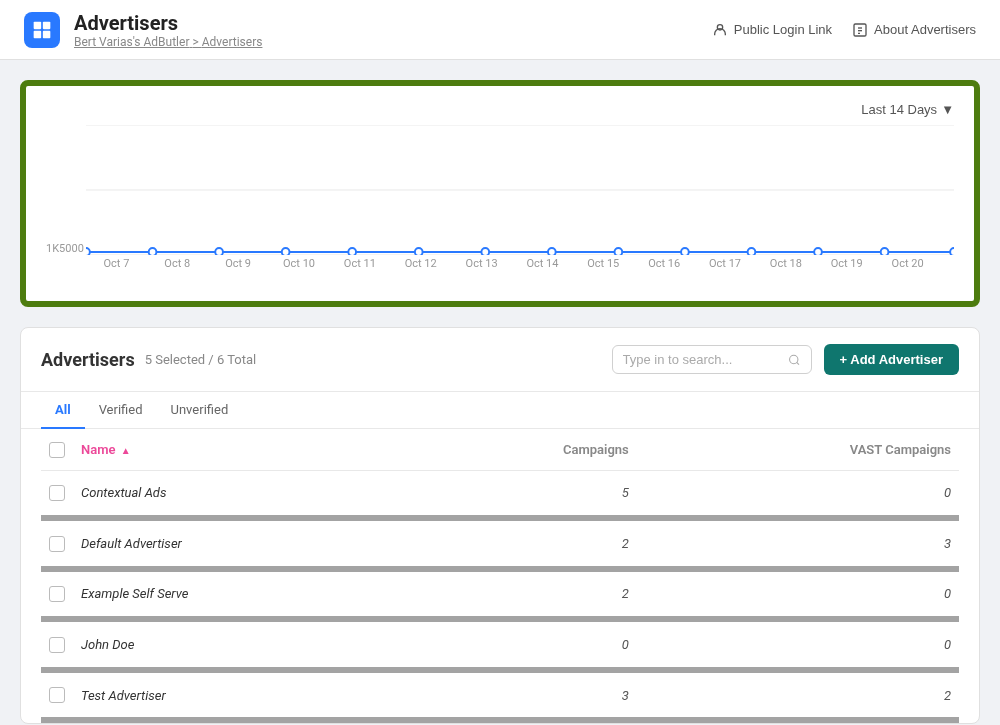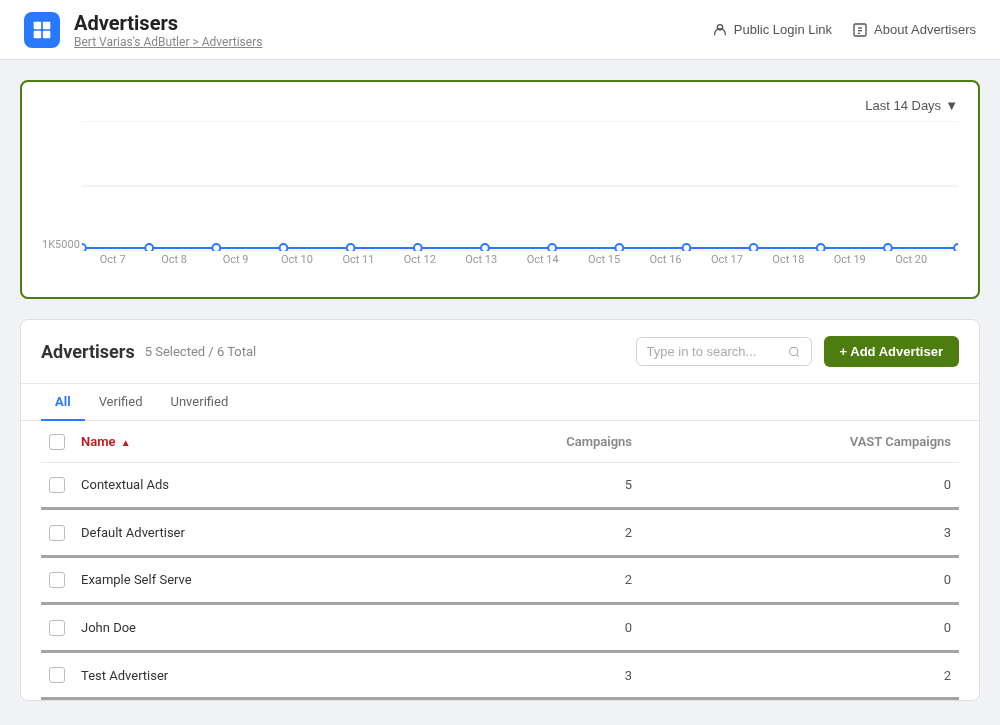--- a/index.html
+++ b/index.html
@@ -13,58 +13,58 @@
     .header-title-area { display: flex; flex-direction: column; }
     .header-title { font-size: 20px; font-weight: 700; color: #222; }
     .breadcrumb { font-size: 12px; color: #888; text-decoration: underline; }
     .header-right { display: flex; align-items: center; gap: 20px; }
     .header-btn { display: flex; align-items: flex-start; gap: 6px; color: #555; font-size: 13px; cursor: pointer; background: none; border: none; padding: 0; }
 
     
     .main { padding: 20px; max-width: 1000px; margin: 0 auto; }
 
     
-    .card { background: #fff; border-radius: 8px; border: 2px solid #4d7c0f; margin-bottom: 20px; }
+    .card { background: #fff; border-radius: 8px; border: 6px solid #4d7c0f; margin-bottom: 20px; }
 
     .chart-container { padding: 16px 20px 0 20px; position: relative; }
     .chart-header { display: flex; justify-content: flex-end; margin-bottom: 8px; }
     .date-range-btn { display: flex; align-items: center; gap: 4px; font-size: 13px; color: #555; cursor: pointer; background: none; border: none; }
 
     .chart-area { position: relative; height: 160px; }
     .y-labels { position: absolute; left: 0; top: 0; bottom: 30px; display: flex; flex-direction: row; justify-content: space-between; align-items: flex-end; width: 36px; font-size: 11px; color: #999; }
     .chart-plot { position: absolute; left: 40px; right: 0; top: 0; bottom: 30px; }
     .chart-svg { width: 100%; height: 100%; }
     .x-labels { position: absolute; left: 40px; right: 16px; bottom: 0; height: 28px; display: flex; justify-content: space-between; }
     .x-label { font-size: 11px; color: #999; text-align: center; width: 0; flex: 1; }
 
     
     .advertisers-section { background: #fff; border-radius: 8px; border: 1px solid #e0e0e0; }
     .advertisers-header { padding: 16px 20px; display: flex; align-items: center; justify-content: space-between; border-bottom: 1px solid #e8e8e8; }
     .advertisers-title-area { display: flex; align-items: center; gap: 10px; }
     .advertisers-title { font-size: 18px; font-weight: 700; }
     .advertisers-count { font-size: 13px; color: #888; }
     .advertisers-actions { display: flex; align-items: center; gap: 12px; }
-    .search-box { display: flex; align-items: center; border: 1px solid #d0d0d0; border-radius: 6px; padding: 6px 10px; gap: 6px; width: 176px; }
+    .search-box { display: flex; align-items: center; border: 1px solid #d0d0d0; border-radius: 6px; padding: 6px 10px; gap: 6px; width: 200px; }
     .search-box input { border: none; outline: none; font-size: 13px; color: #555; width: 100%; background: transparent; }
     .search-box input::placeholder { color: #aaa; }
-    .add-btn { background: #4d7c0f; color: white; border: none; border-radius: 6px; padding: 8px 16px; font-size: 13px; font-weight: 600; cursor: pointer; display: flex; align-items: center; gap: 6px; white-space: nowrap; }
+    .add-btn { background: #0f766e; color: white; border: none; border-radius: 6px; padding: 8px 16px; font-size: 13px; font-weight: 600; cursor: pointer; display: flex; align-items: center; gap: 6px; white-space: nowrap; }
 
     
     .tabs { display: flex; gap: 0; padding: 0 20px; border-bottom: 1px solid #e8e8e8; }
     .tab { padding: 10px 14px; font-size: 13px; cursor: pointer; color: #666; border-bottom: 2px solid transparent; margin-bottom: -1px; }
     .tab.active { color: #2979ff; border-bottom-color: #2979ff; font-weight: 700; }
 
     
     .table-container { padding: 0 20px; }
     .table { width: 100%; border-collapse: collapse; }
     .table thead tr { border-bottom: 1px solid #e8e8e8; }
     .table th { padding: 12px 8px; text-align: left; font-size: 13px; font-weight: 600; color: #888; }
     .table th.right { text-align: right; }
-    .table th.name-col { color: #b91c1c; }
-    .table tbody tr { border-bottom: 3px solid #a3a3a3; }
+    .table th.name-col { color: #ec4899; }
+    .table tbody tr { border-bottom: 6px solid #a3a3a3; font-style: italic; }
     .table td { padding: 14px 8px; font-size: 13px; color: #333; }
     .table td.right { text-align: right; color: #555; }
     .checkbox-col { width: 32px; }
     .name-col { }
 
     
     .cb { width: 16px; height: 16px; border: 1.5px solid #bbb; border-radius: 3px; display: inline-block; cursor: pointer; vertical-align: middle; }
 
     .sort-icon { font-size: 10px; margin-left: 2px; }
   </style>

